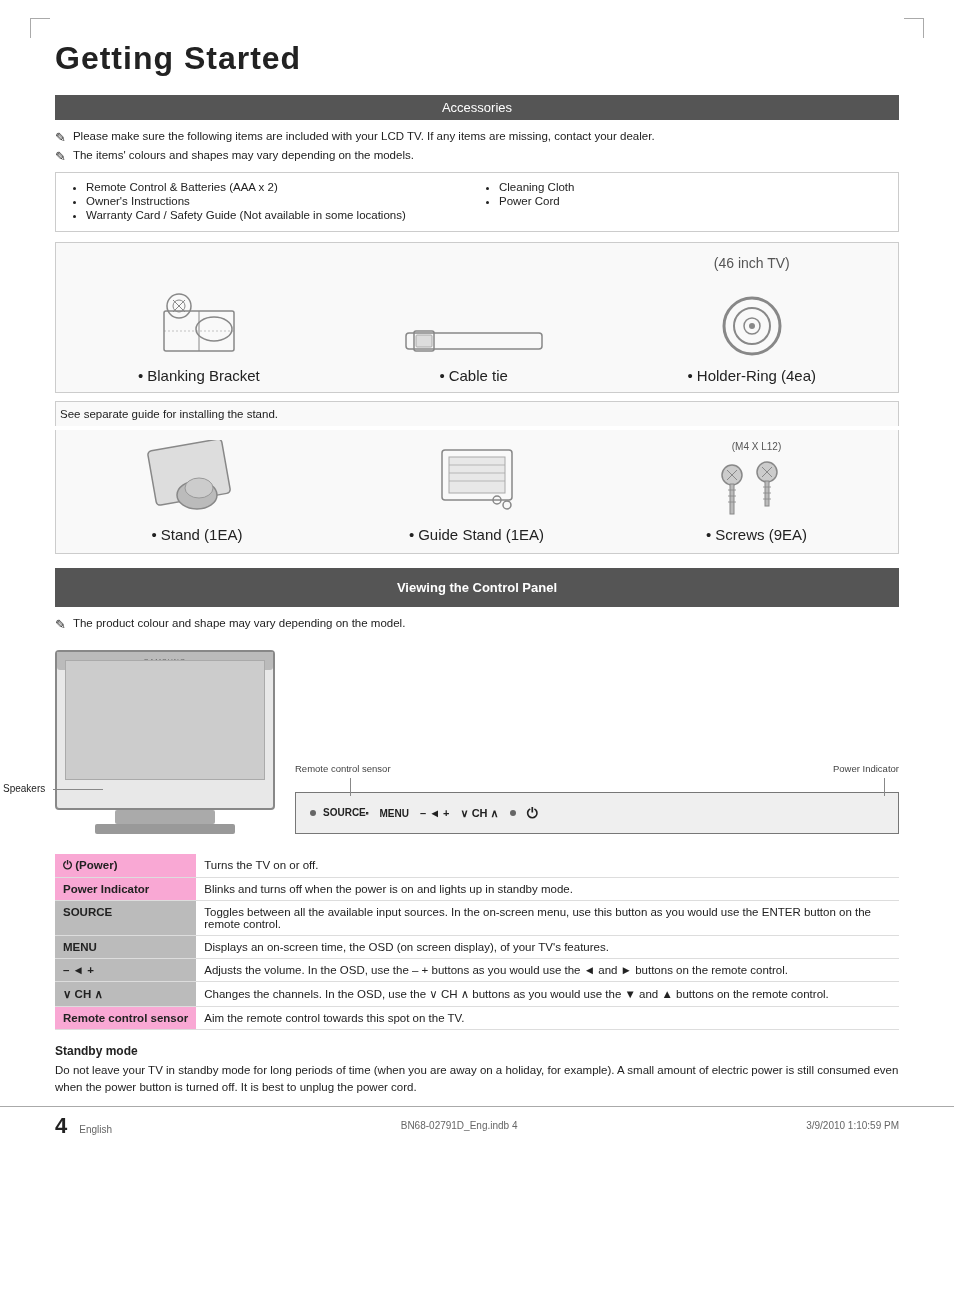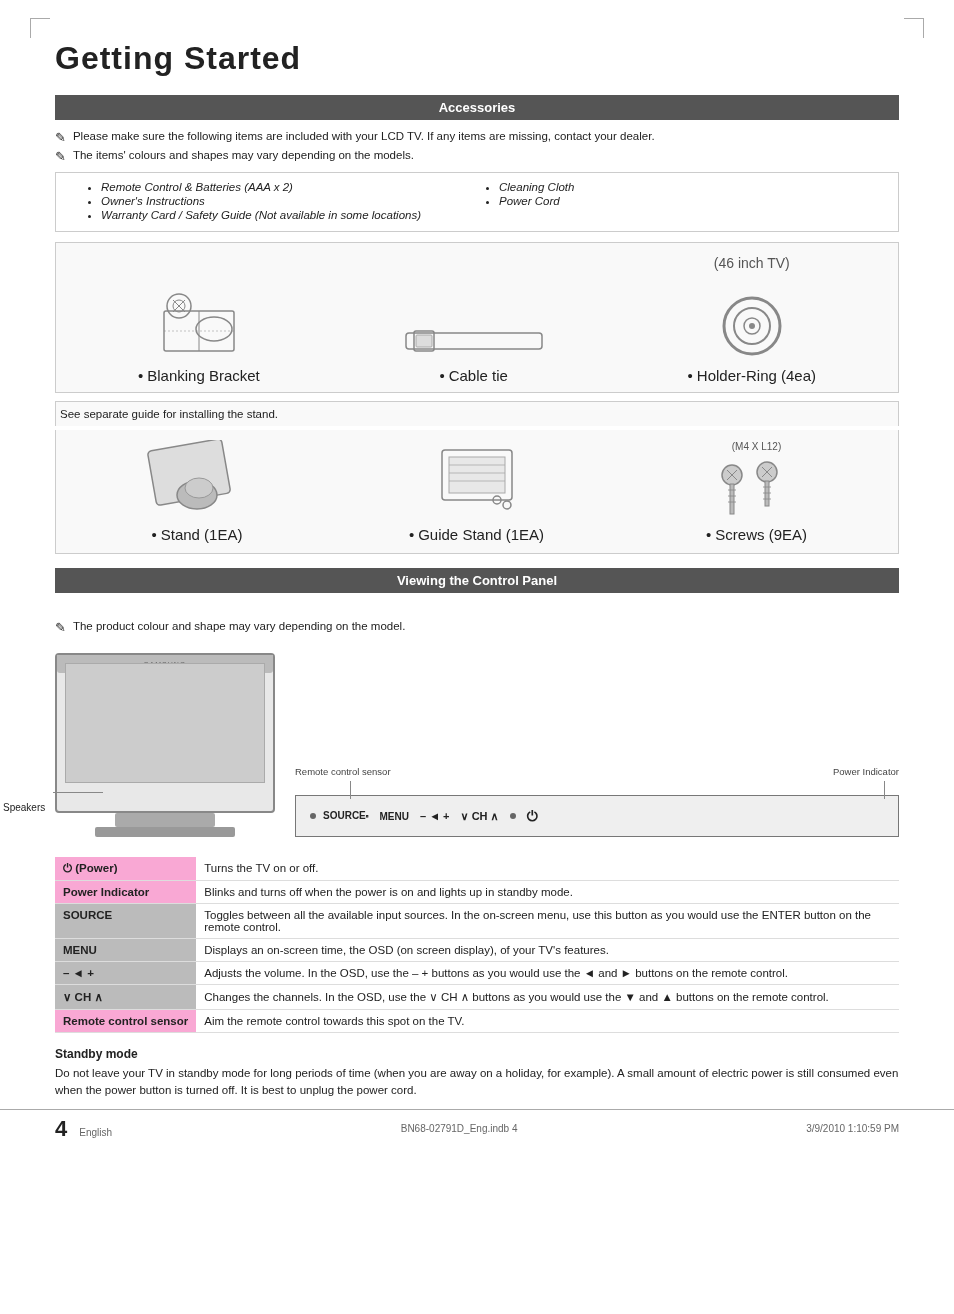--- a/index.html
+++ b/index.html
@@ -21,41 +21,40 @@
       font-weight: 700;
       margin-bottom: 18px;
       letter-spacing: 1px;
     }
     .section-header {
       background: #555;
       color: #fff;
       text-align: center;
       padding: 5px 16px;
       font-size: 13px;
-      font-weight: bold;
+      font-weight: normal;
       margin-bottom: 10px;
     }
     .note-line {
       font-size: 11.5px;
       margin-bottom: 4px;
       display: flex;
       align-items: flex-start;
       gap: 4px;
     }
     .note-icon {
       font-size: 13px;
       margin-right: 3px;
     }
     .accessories-list-box {
       border: 1px solid #ccc;
-      padding: 8px 29px;
+      padding: 8px 14px;
       margin: 8px 0 10px 0;
       display: flex;
       gap: 12px;
-      font-style: italic;
     }
     .accessories-col {
       flex: 1;
     }
     .accessories-col ul {
       list-style: disc;
       padding-left: 16px;
     }
     .accessories-col ul li {
       font-size: 11.5px;
@@ -101,24 +100,24 @@
       margin: 8px 0 4px 0;
       border: 1px solid #ccc;
       border-bottom: none;
       padding: 6px 4px;
       background: #f9f9f9;
     }
     .section2-header {
       background: #555;
       color: #fff;
       text-align: center;
-      padding: 5px 0;
+      padding: 12px 0;
       font-size: 13px;
       font-weight: bold;
-      margin: 14px 0 27px 0;
+      margin: 14px 0 10px 0;
     }
     .tv-box {
       width: 220px;
       height: 160px;
       border: 2px solid #888;
       border-radius: 4px;
       background: #e8e8e8;
       position: relative;
       margin-right: 0;
     }
@@ -335,21 +334,21 @@
       <div style="position:relative;">
         <div class="tv-box">
           <div class="tv-screen"></div>
           <div class="tv-bottom-bar">
             <span style="font-size:7px;letter-spacing:1px;">SAMSUNG</span>
           </div>
         </div>
         <div class="tv-base"></div>
         <div class="tv-stand-base"></div>
 
-        <div style="position:absolute;bottom:24px;left:-52px;font-size:10px;text-align:right;">Speakers</div>
+        <div style="position:absolute;bottom:40px;left:-52px;font-size:10px;text-align:right;">Speakers</div>
         <div style="position:absolute;bottom:44px;left:-2px;display:flex;flex-direction:column;align-items:flex-start;">
           <div style="width:50px;height:1px;background:#888;"></div>
         </div>
       </div>
 
       <div style="flex:1;position:relative;margin-left:20px;">
 
         <div style="display:flex;justify-content:space-between;margin-bottom:4px;position:relative;">
           <span style="font-size:9.5px;color:#444;">Remote control sensor</span>
           <span style="font-size:9.5px;color:#444;">Power Indicator</span>

